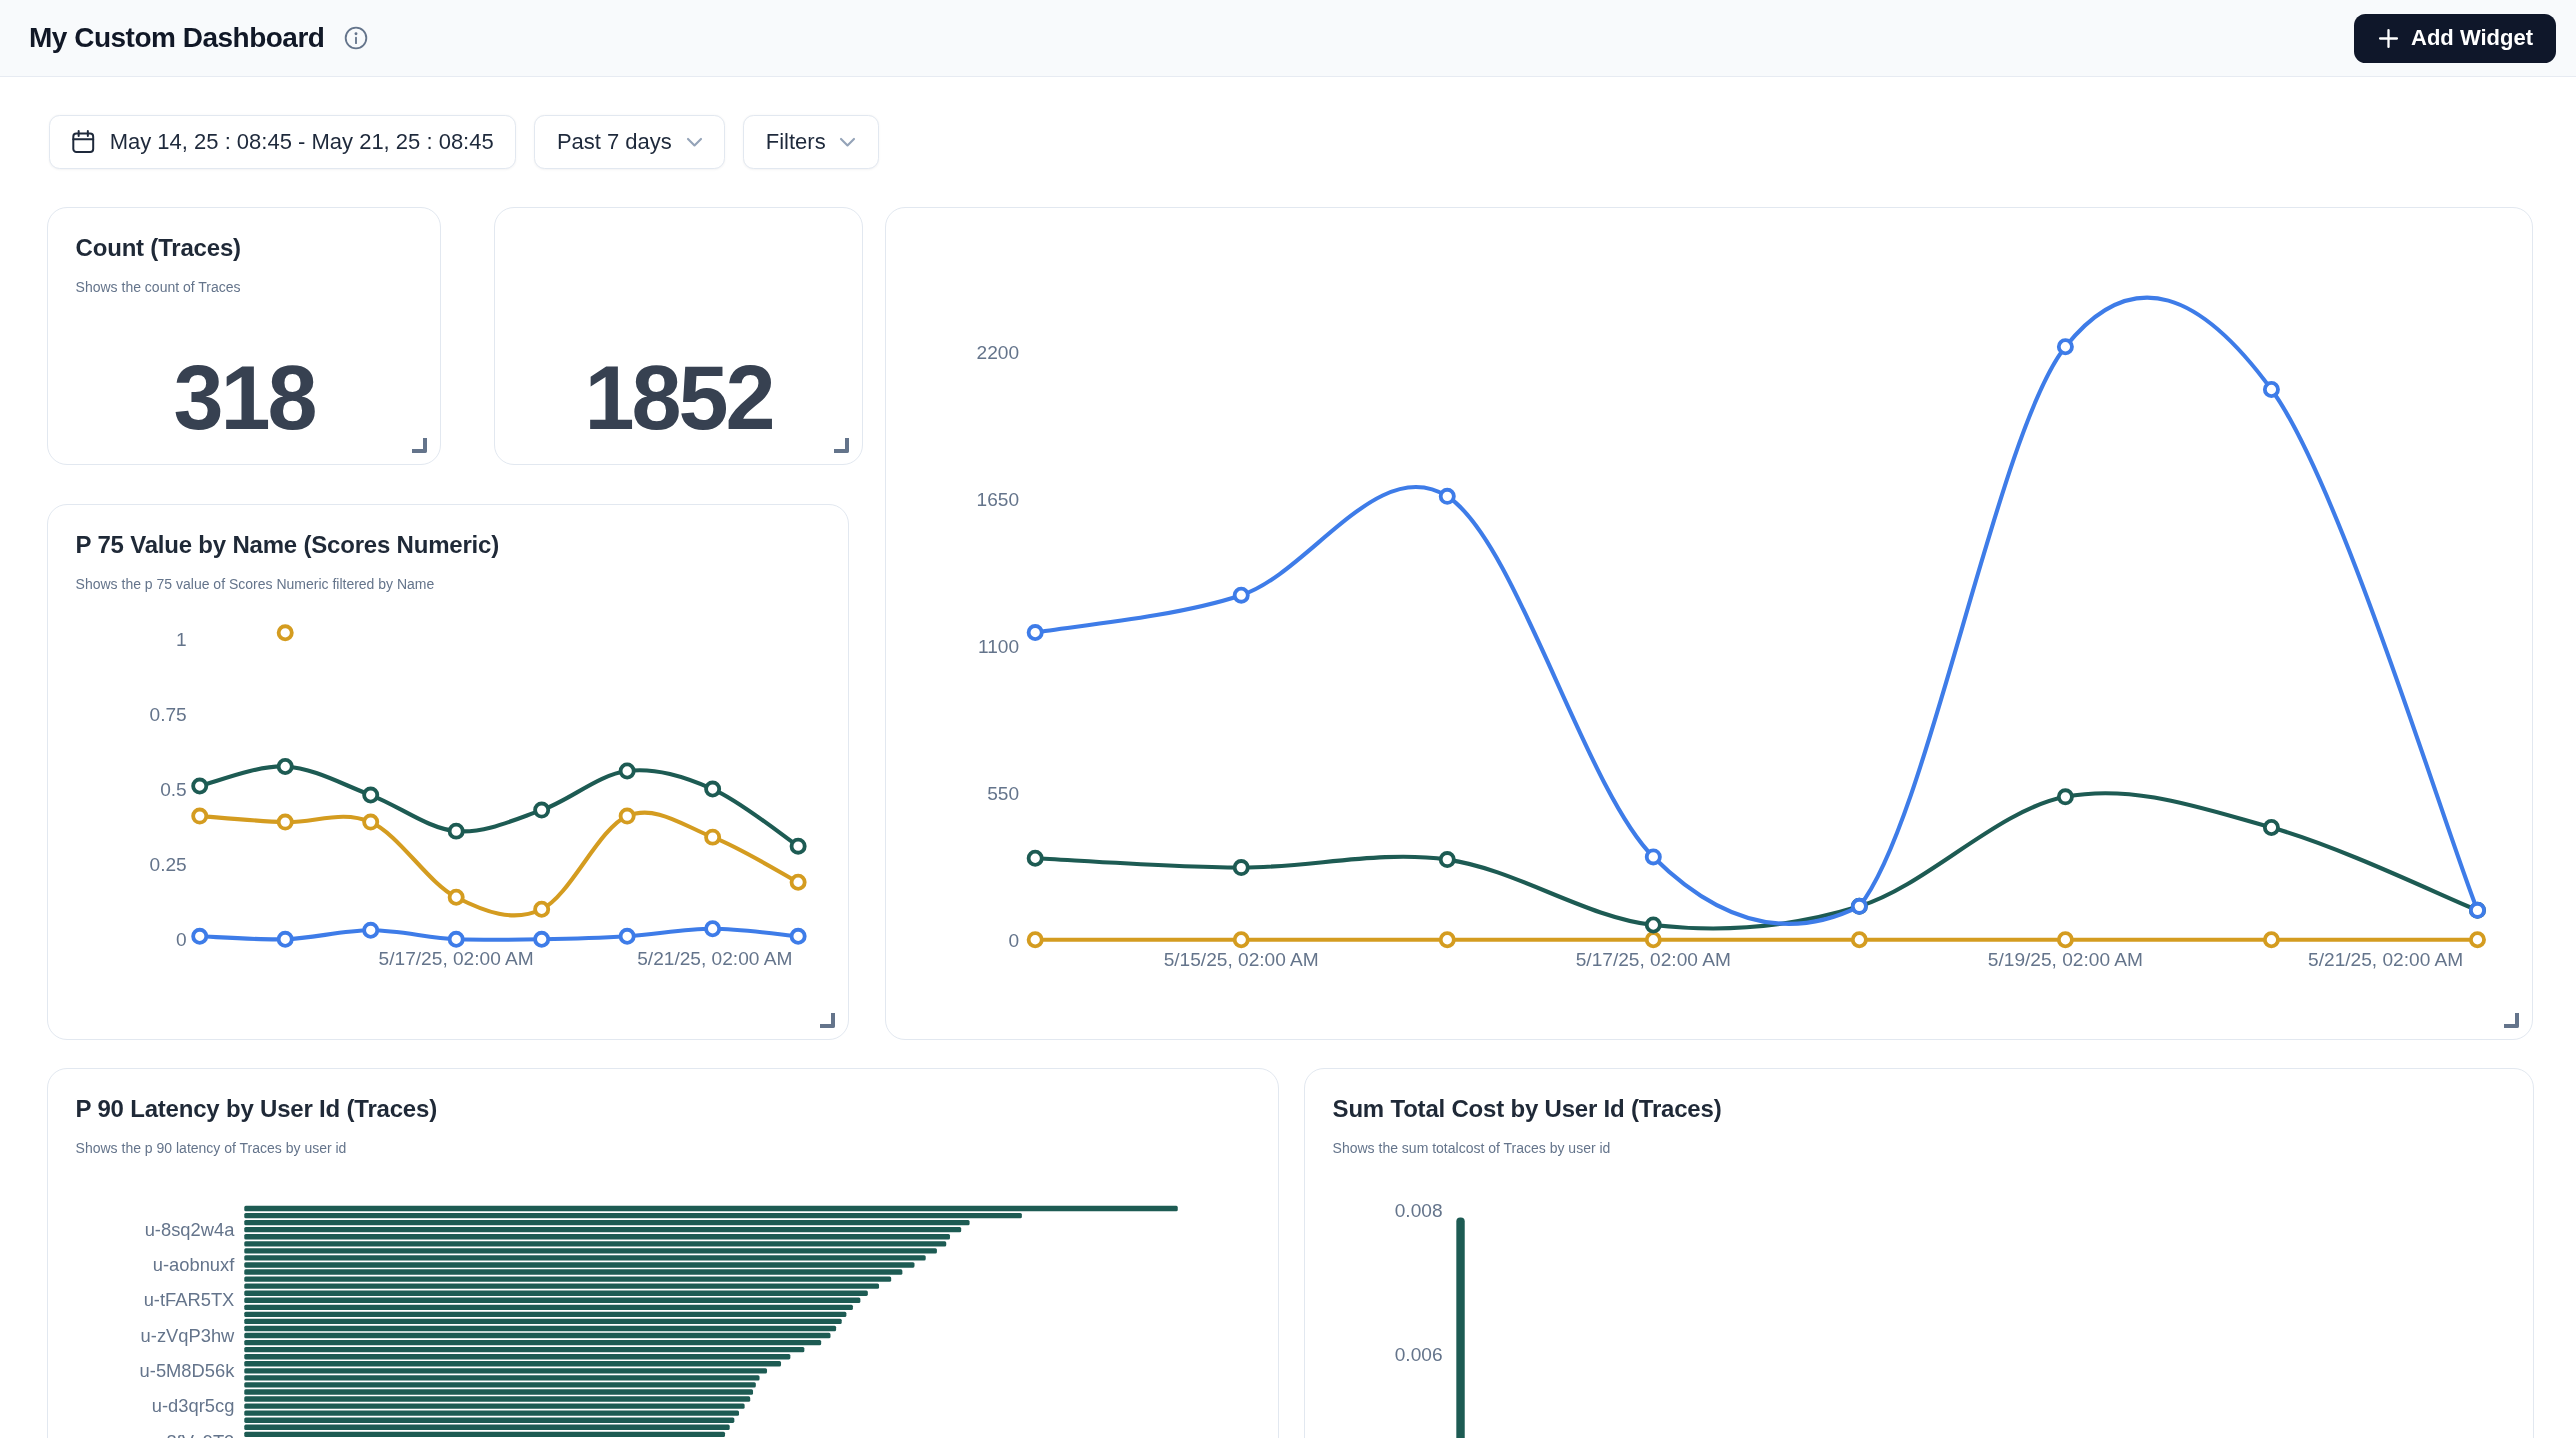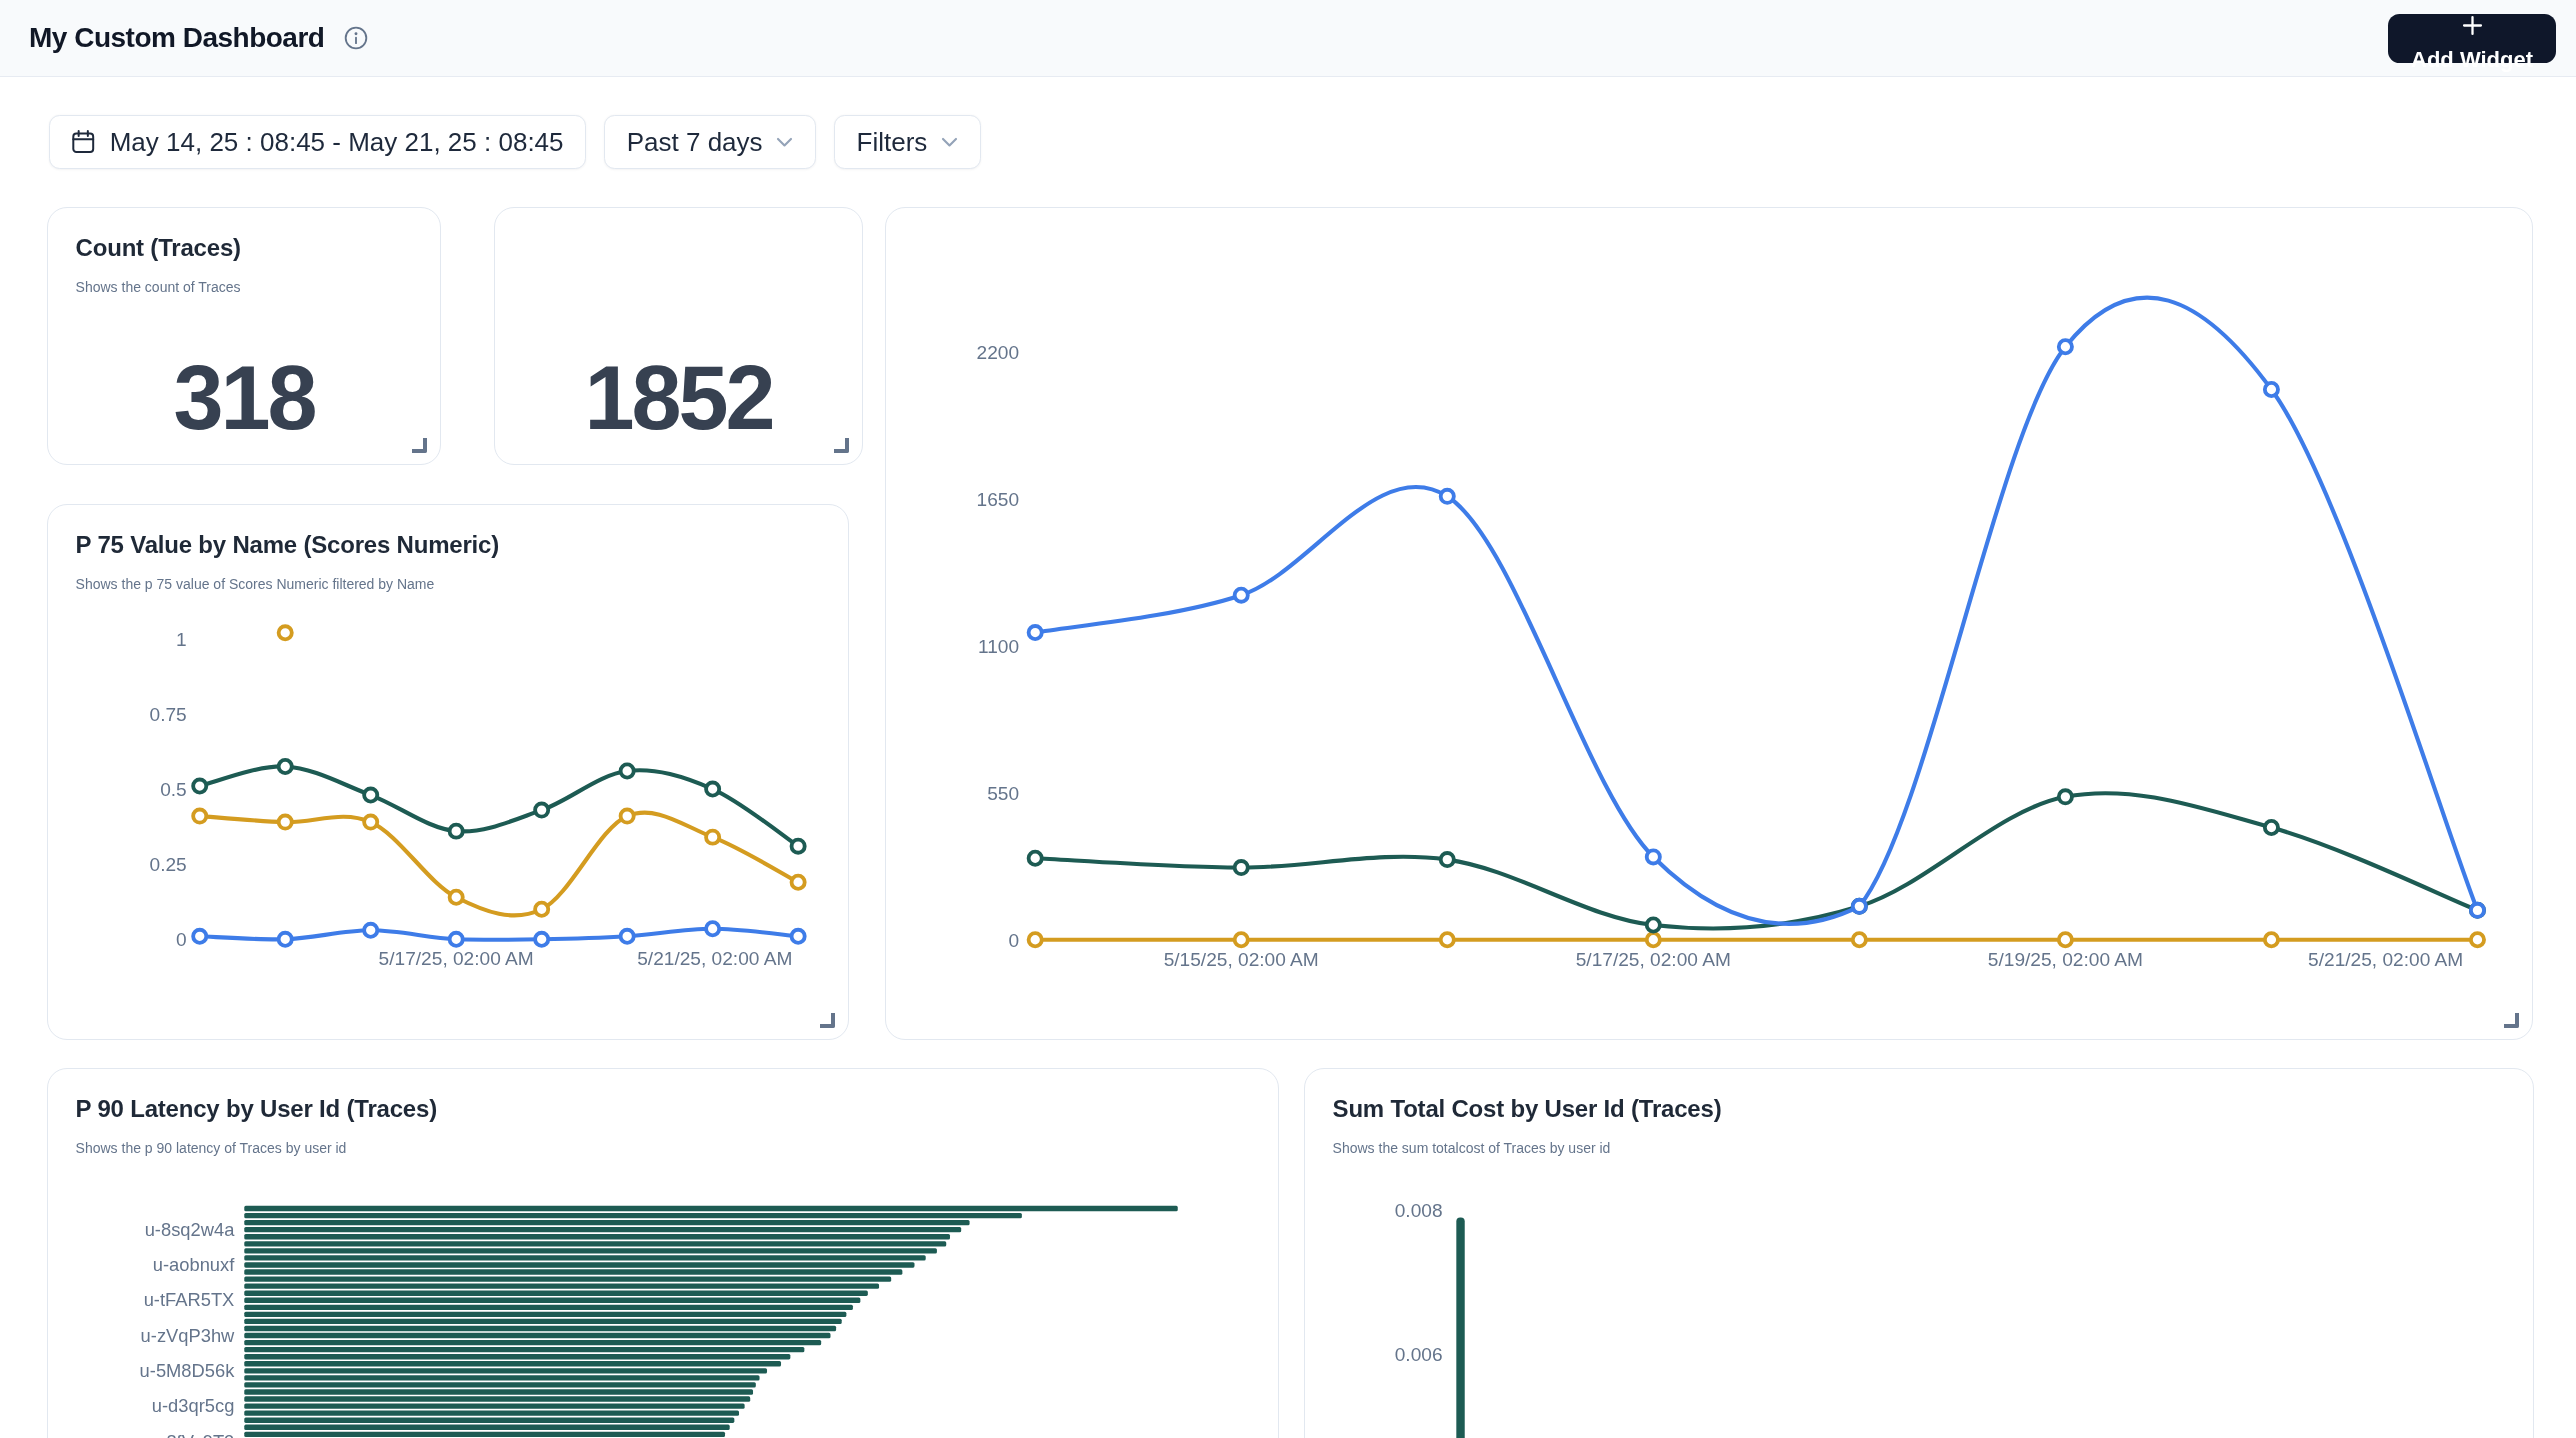--- a/index.html
+++ b/index.html
@@ -8,26 +8,26 @@
 
   
   .topbar { position:absolute; left:0; top:0; width:2576px; height:77px;
     background:#f8fafc; border-bottom:1.5px solid #e7ebf2;
     display:flex; align-items:center; justify-content:space-between; padding:0 20px 0 29px; }
   .topbar-left { display:flex; align-items:center; gap:19px; }
   .page-title { font-size:28px; font-weight:700; color:#111827; letter-spacing:-0.5px; }
   .info-btn { display:flex; align-items:center; justify-content:center; cursor:pointer; }
   .btn-dark { display:flex; align-items:center; gap:10.7px; background:#0f172a; color:#ffffff;
     border:none; border-radius:11.5px; height:49px; padding:0 23px; font-size:22px; font-weight:600;
-    font-family:inherit; cursor:pointer;flex-direction:column; }
+    font-family:inherit; cursor:pointer; }
 
   
   .filterrow { position:absolute; left:49px; top:115px; display:flex; gap:18.4px; align-items:center; }
   .chip { display:flex; align-items:center; gap:13.8px; height:54px; background:#ffffff;
-    border:1.5px solid #e2e8f0; border-radius:10.7px; padding:0 21.4px; font-size:26px; font-weight:500;
+    border:1.5px solid #e2e8f0; border-radius:10.7px; padding:0 21.4px; font-size:22px; font-weight:500;
     color:#1e293b; box-shadow:0 0.8px 2.3px rgba(15,23,42,0.05); cursor:pointer; white-space:nowrap; }
   .chip svg { flex:0 0 auto; }
 
   
   .card { position:absolute; background:#ffffff; border:1.5px solid #e2e8f0; border-radius:20px; }
   .card-head { padding:26px 27.6px 0 27.6px; }
   .card-title { font-size:24px; font-weight:600; color:#1f2937; letter-spacing:-0.2px; }
   .card-sub { font-size:14px; color:#64748b; margin-top:17px; }
   .bigvalue { position:absolute; left:0; top:129px; width:100%; height:122px;
     display:flex; align-items:center; justify-content:center;

